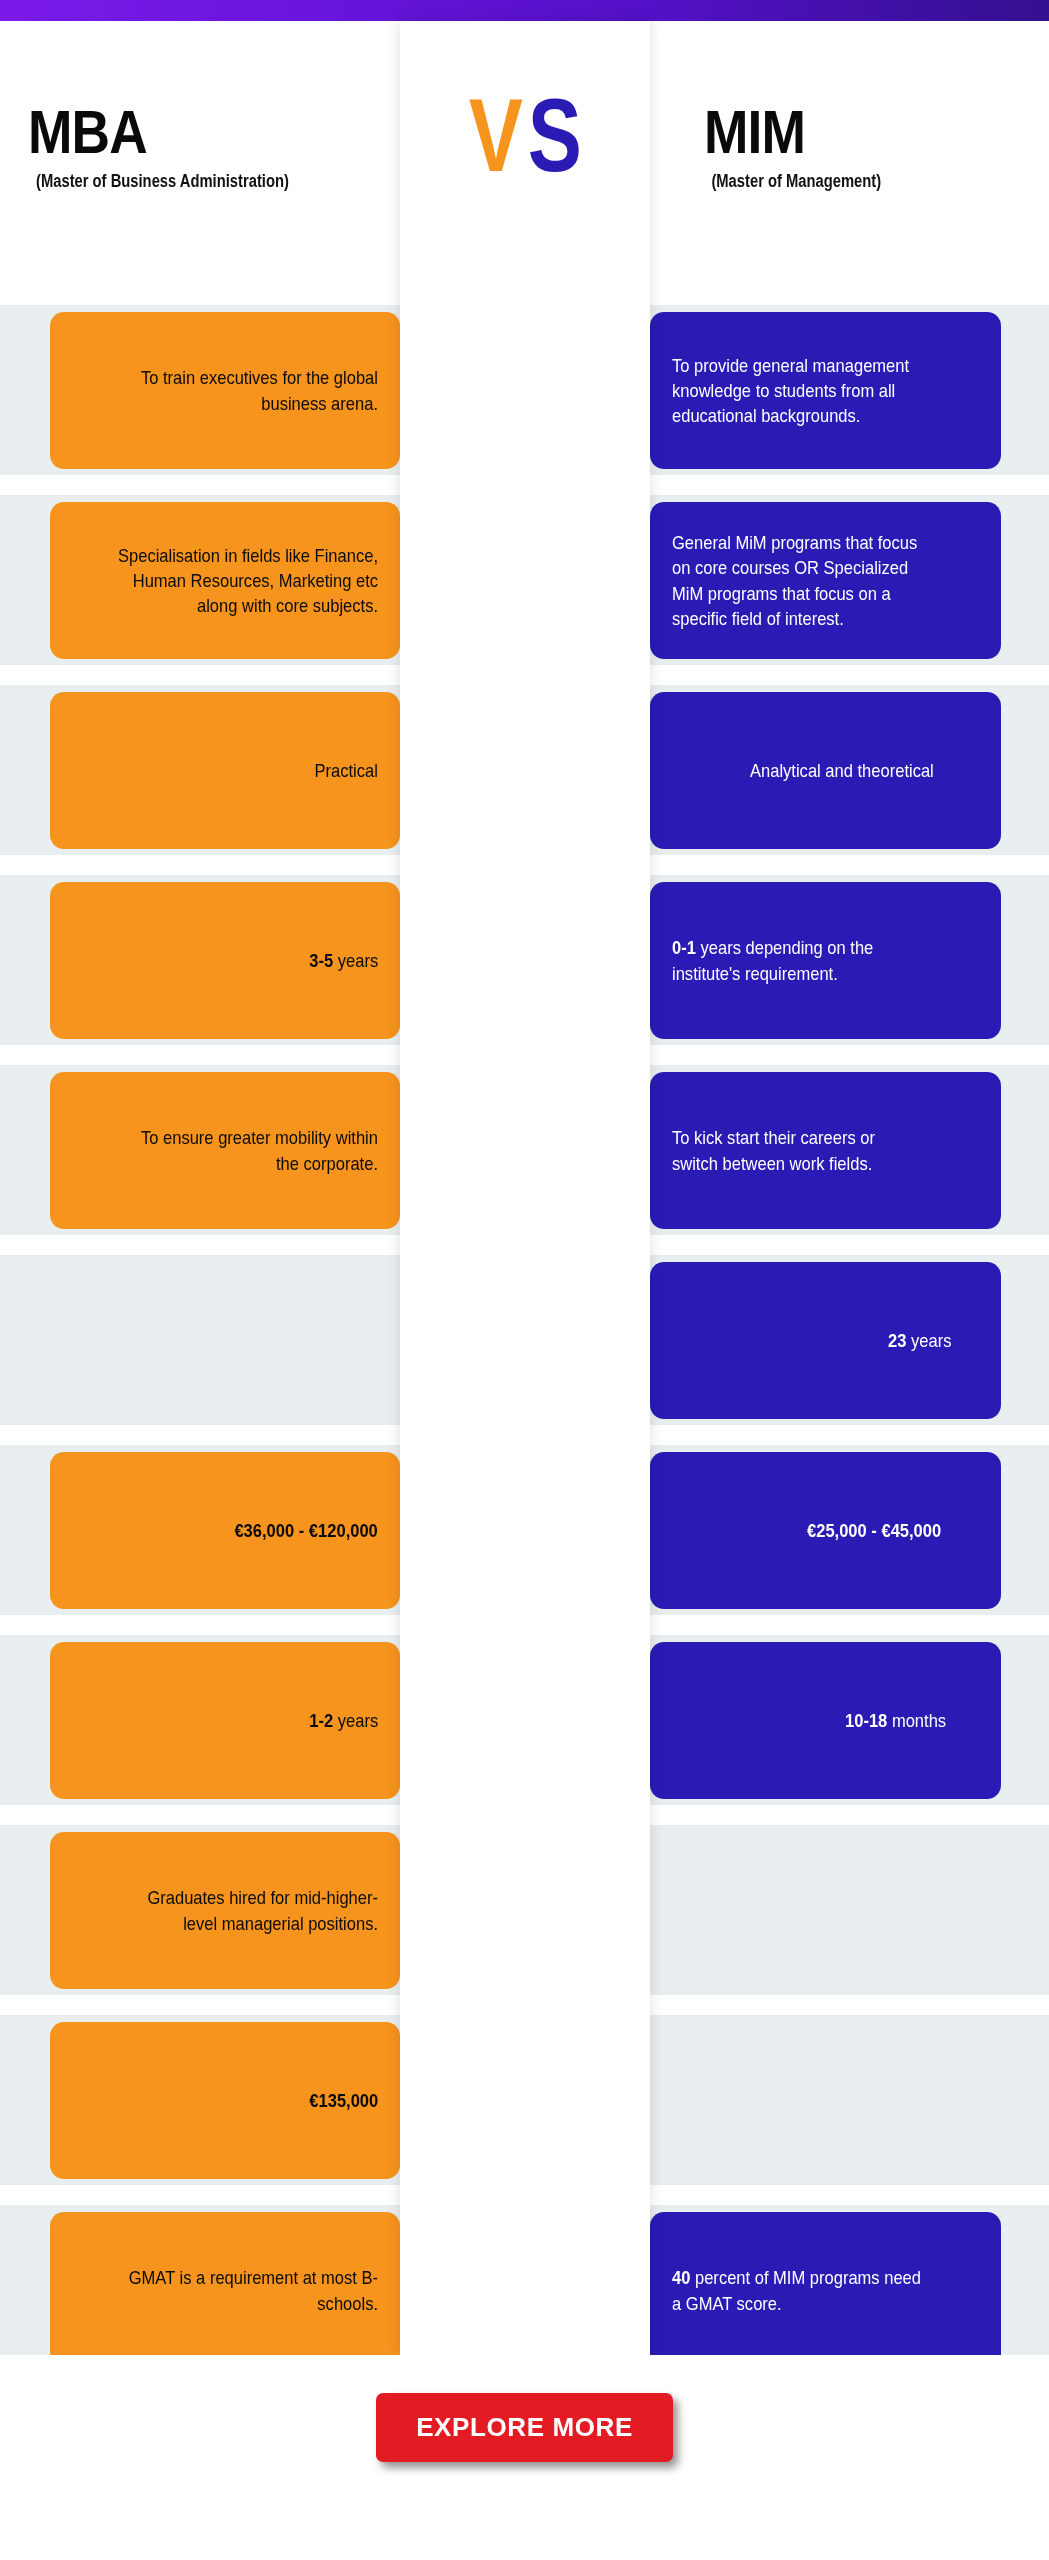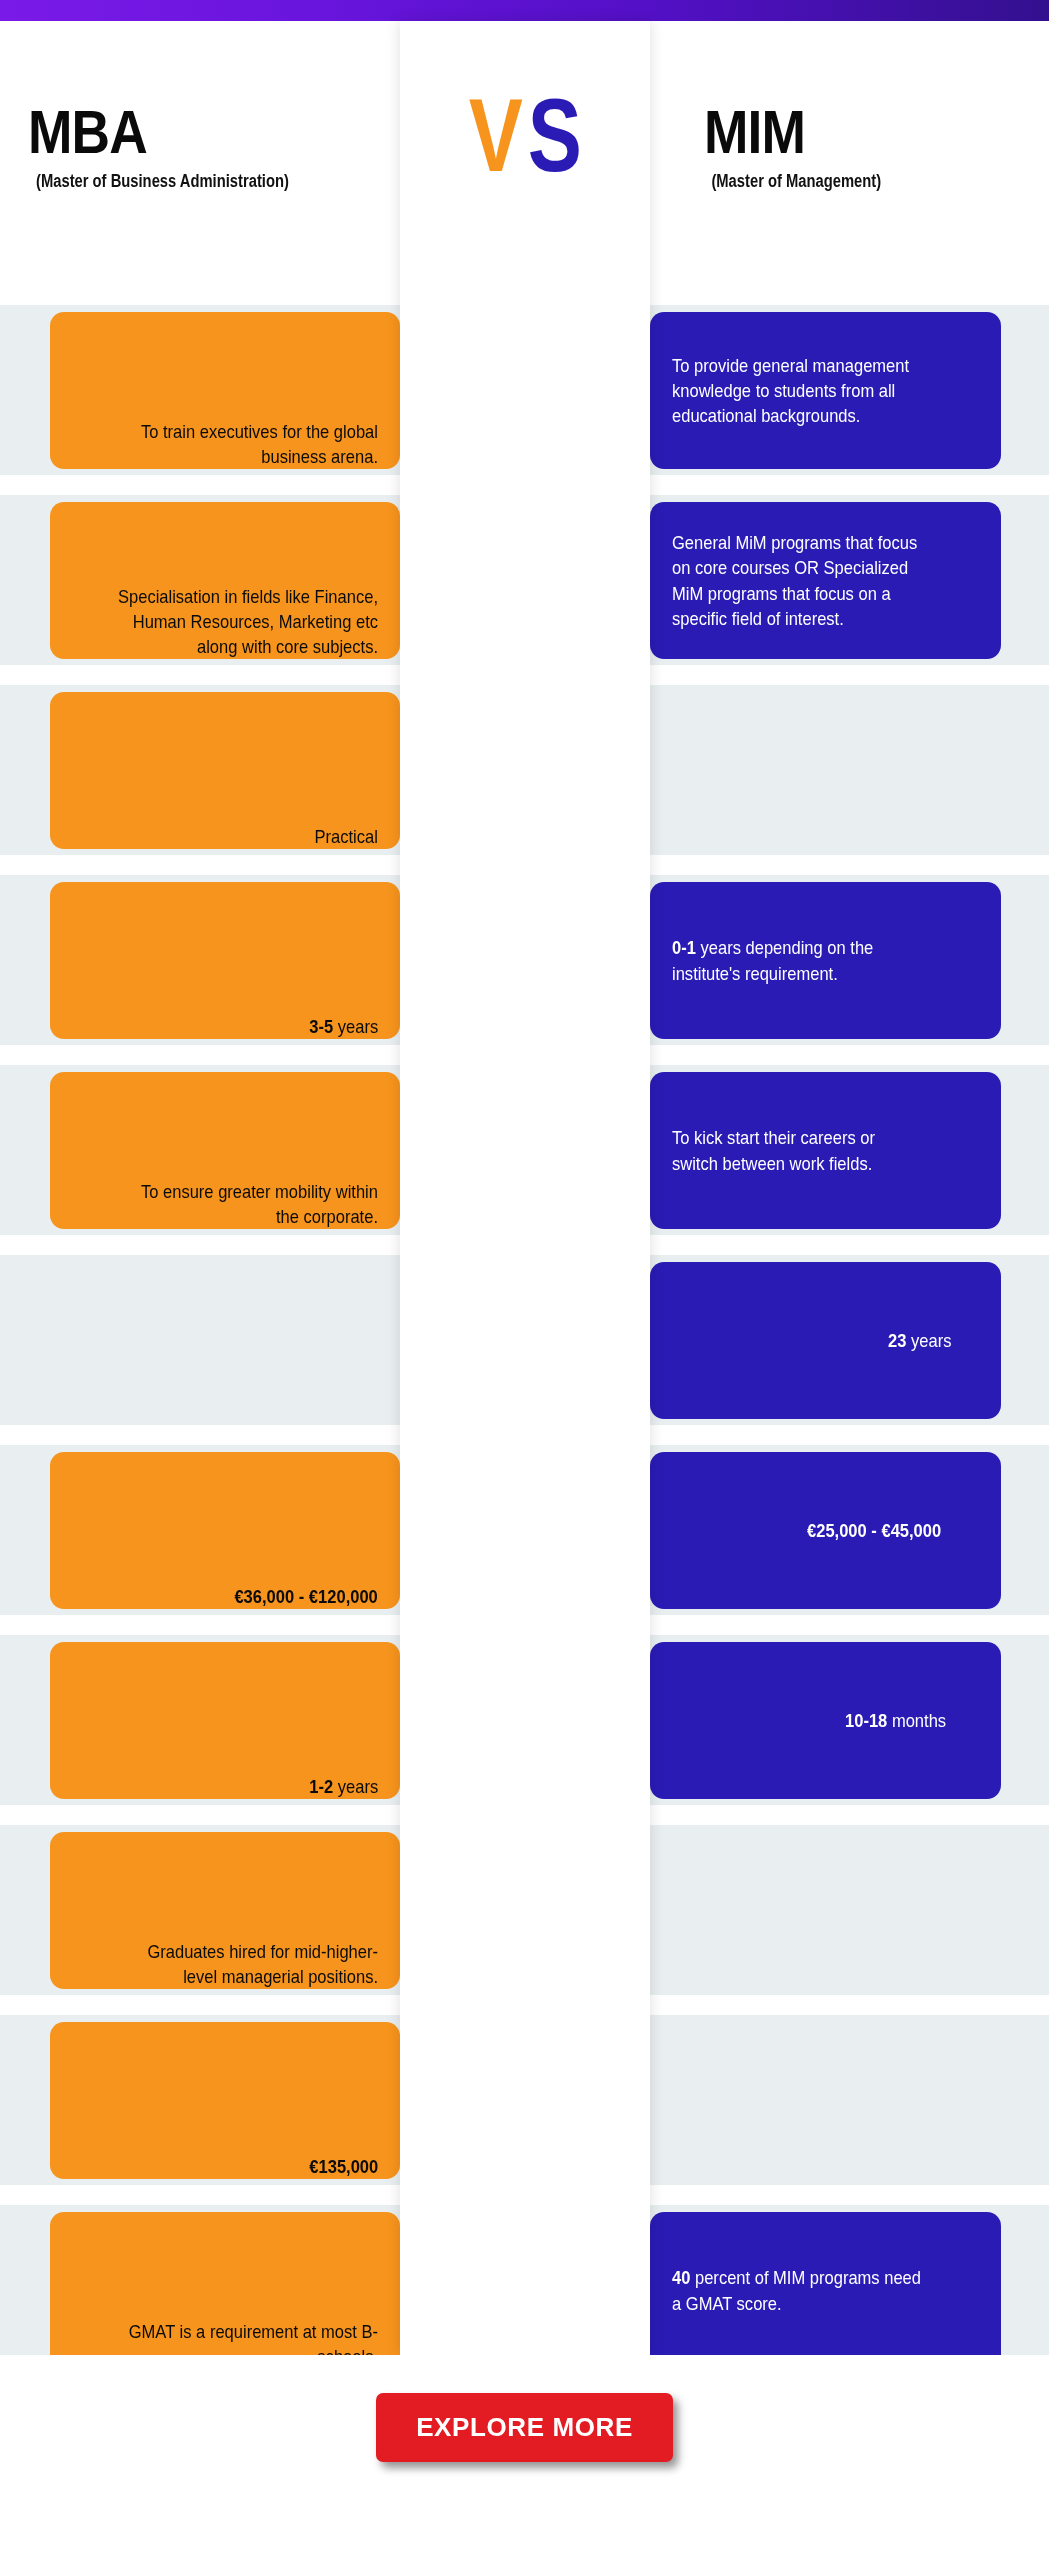--- a/index.html
+++ b/index.html
@@ -55,21 +55,21 @@
   .row-band {
     position:absolute; left:0; top:10px; width:1049px; height:170px;
     background:#e9eef0;
   }
   .card {
     position:absolute; top:17px; height:157px; border-radius:14px;
     display:flex; align-items:center; z-index:4;
   }
   .card-left {
     left:50px; width:350px; background:#F7941D;
-    justify-content:flex-end; padding:0 22px 0 28px;align-items:flex-end;
+    justify-content:flex-end; padding:0 22px 0 28px;
   }
   .card-right {
     left:650px; width:351px; background:#2A1BB5;
     justify-content:flex-end; padding:0 40px 0 22px;
   }
   .card-text {
     font-family:"Liberation Sans Narrow","Liberation Sans", sans-serif;
     font-size:19px; line-height:1.32; transform:scaleX(0.87);
   }
   .card-left  .card-text { color:#0b0b0b; text-align:right; transform-origin:right center; }
@@ -183,20 +183,23 @@
         <div class="icon-box">
           <svg width="58" height="58" viewBox="0 0 64 64">
             <line x1="6" y1="4" x2="28" y2="28" stroke="#E1141E" stroke-width="3"></line>
             <circle cx="38" cy="11" r="8" fill="#E1141E"></circle>
             <path d="M26 26 L43 20 L50 34 L40 40 L44 56 L34 58 L30 42 L24 36 Z" fill="#E1141E"></path>
             <path d="M40 40 L52 50 L48 54 L36 46 Z" fill="#E1141E"></path>
           </svg>
         </div>
         <div class="center-label">METHOD OF TEACHING</div>
       </div>
+      <div class="card card-right">
+        <div class="card-text">Analytical and theoretical</div>
+      </div>
     </div>
     <div class="row">
       <div class="row-band"></div>
       <div class="card card-left">
         <div class="card-text"><b>3-5</b><span> years</span></div>
       </div>
       <div class="center-cell">
         <div class="icon-box">
           <svg width="58" height="58" viewBox="0 0 64 64">
             <rect x="24" y="6" width="16" height="8" rx="2" fill="#E1141E"></rect>

